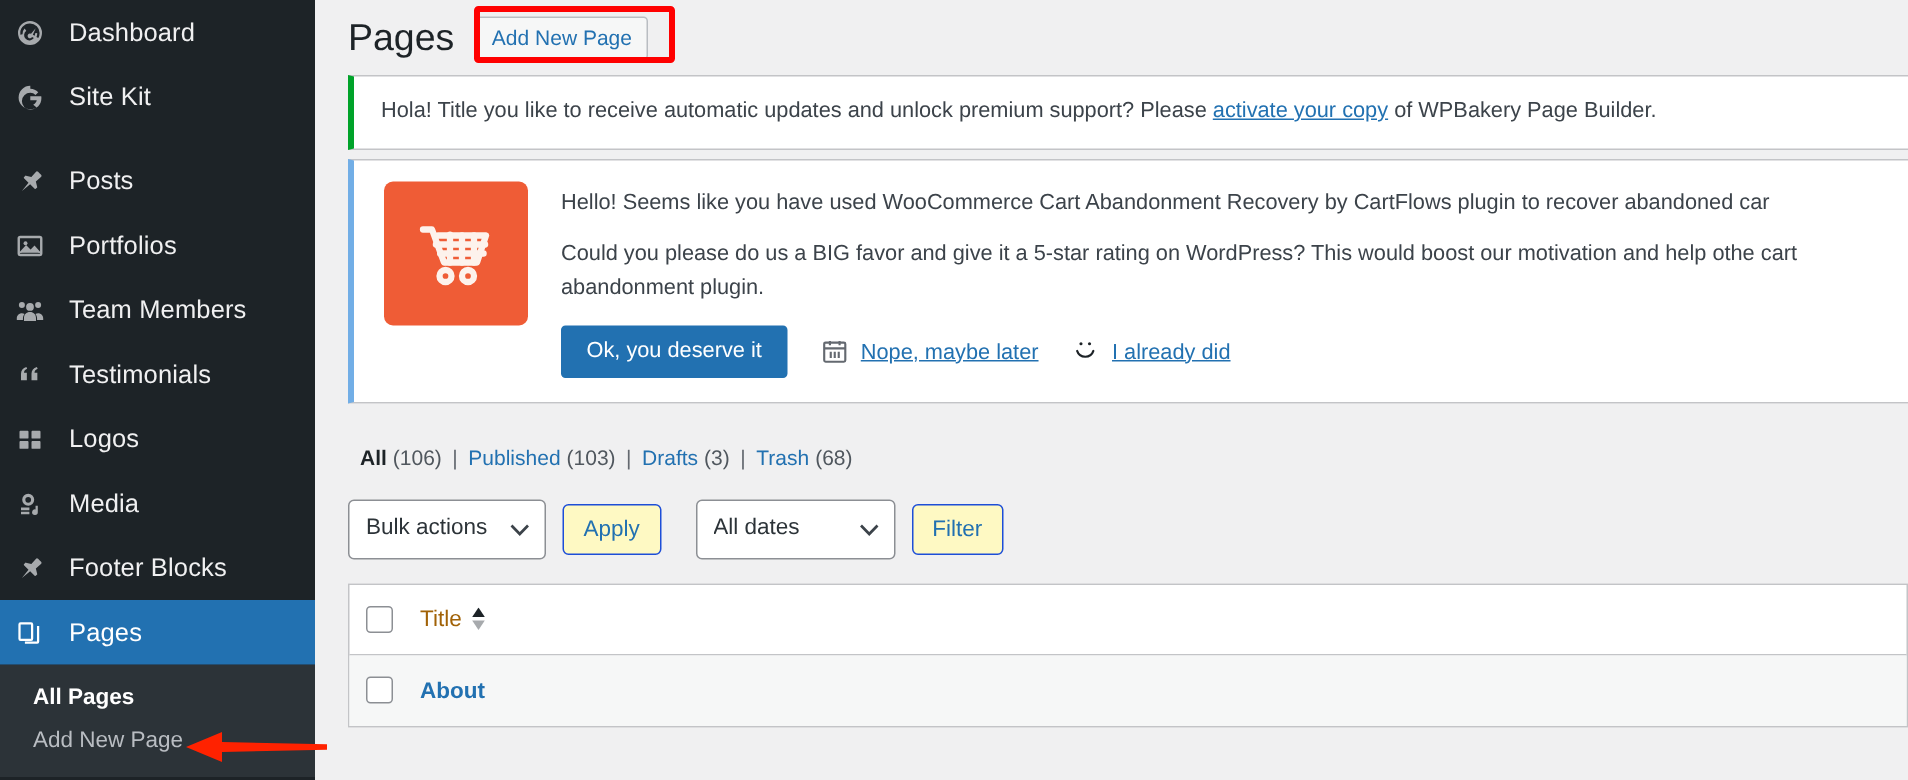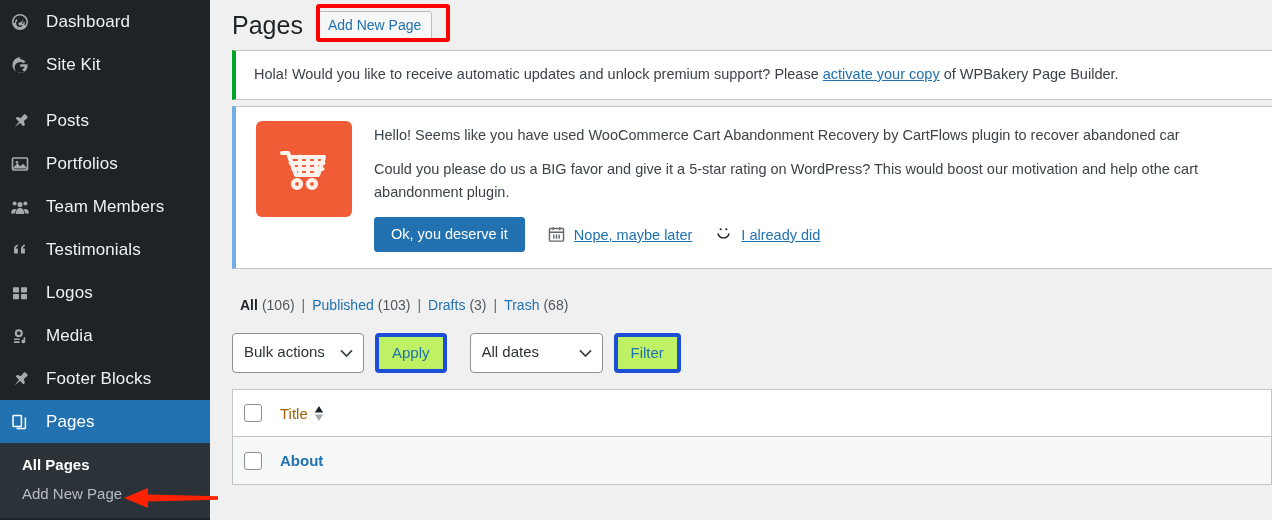--- a/index.html
+++ b/index.html
@@ -201,22 +201,22 @@
   .select-box .chev {
     position: absolute; right: 11px; top: 50%;
     margin-top: -4px;
     pointer-events: none;
     color: #3c434a;
   }
   .btn-secondary {
     font-family: inherit;
     font-size: 15px;
     color: #2271b1;
-    background: #bef264;
-    border: 4px solid #1d4ed8;
+    background: #fef9c3;
+    border: 1px solid #1d4ed8;
     border-radius: 4px;
     padding: 7px 13px 8px;
     cursor: pointer;
     margin-left: 11px;
   }
   .spacer-lg { width: 23px; }
 
   
   .wp-table {
     margin-top: 16px;
@@ -374,21 +374,21 @@
   </div>
 
   <div class="wrap">
 
     <div class="page-head">
       <h1 class="page-title">Pages</h1>
       <a class="page-title-action">Add New Page</a>
     </div>
 
     <div class="notice notice-green">
-      <p><span>Hola! Would you like to receive automatic updates and unlock premium support? Please </span><a>activate your copy</a><span> of WPBakery Page Builder.</span></p>
+      <p><span>Hola! Title you like to receive automatic updates and unlock premium support? Please </span><a>activate your copy</a><span> of WPBakery Page Builder.</span></p>
     </div>
 
     <div class="notice notice-blue cf-notice">
       <div class="cf-icon-wrap">
         <div class="cf-icon">
           <svg class="ic" width="64" height="64" viewBox="0 0 64 64" fill="none" stroke="#fdf2ec" stroke-width="4.2" stroke-linecap="round" stroke-linejoin="round">
             <path d="M10 16h6l8 22h22l6-18H20"></path>
             <path d="M44 20v18M36 20v18M28 19.5v18.5"></path>
             <path d="M18.6 26h32.8M21.4 32h29"></path>
             <circle cx="25" cy="47" r="4"></circle>

